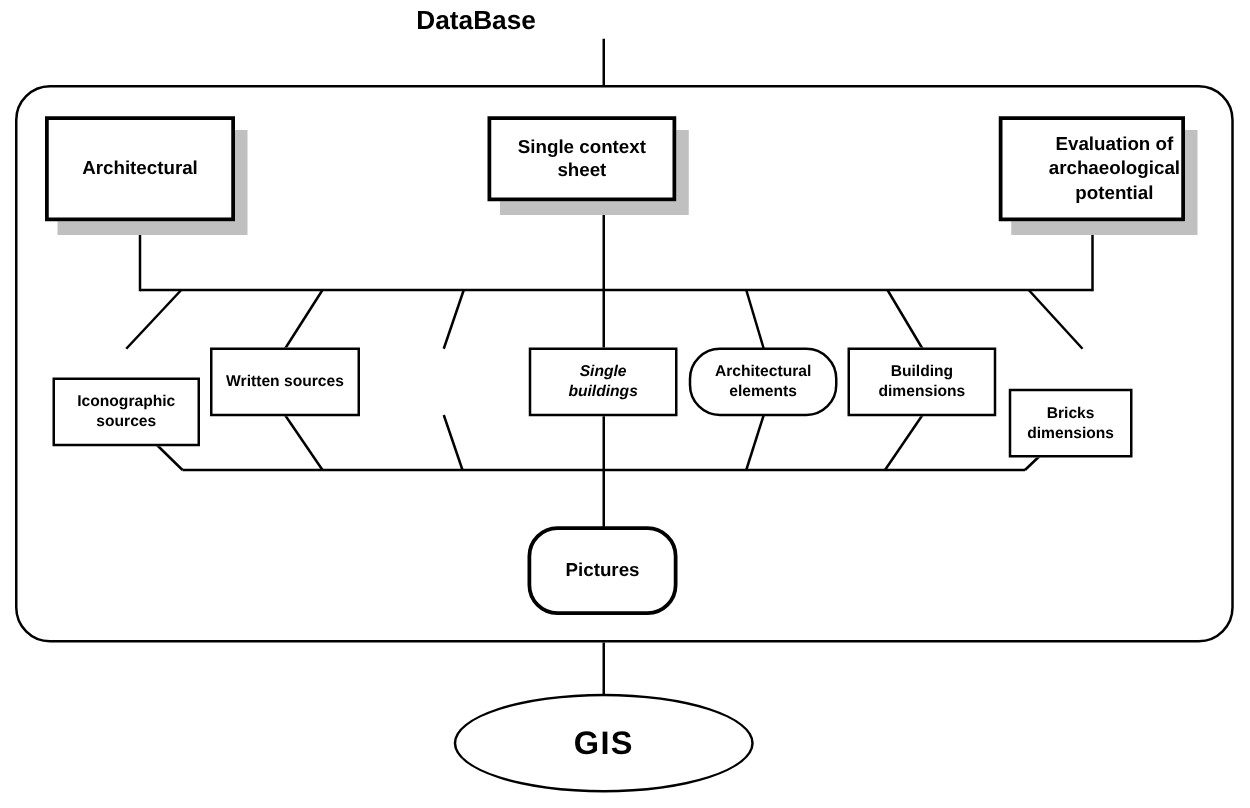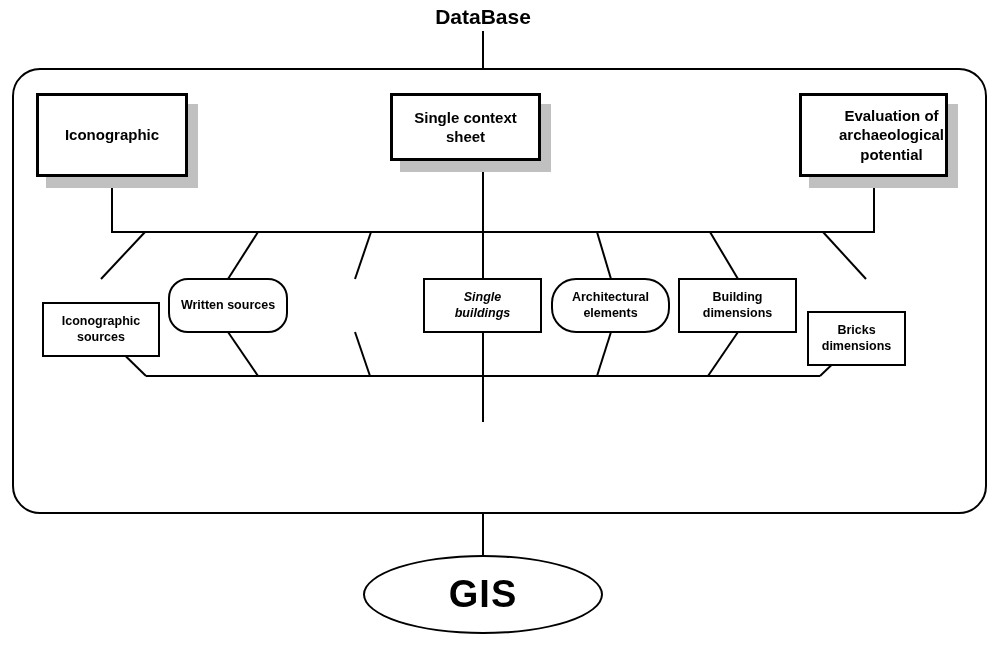--- a/index.html
+++ b/index.html
@@ -14,21 +14,21 @@
     width:1000px;height:646px;
     background:var(--background);
     font-family:"Liberation Sans","DejaVu Sans",sans-serif;
     color:var(--stroke);
     overflow:hidden;
   }
   .wires{position:absolute;left:0;top:0;z-index:0;}
   .wire{stroke:var(--stroke);stroke-width:2;fill:none;}
   .diagram-title{
     position:absolute;left:333px;top:5px;width:300px;
-    text-align:center;font-size:21px;font-weight:bold;z-index:2;
+    font-size:21px;font-weight:bold;z-index:2;
   }
   .db-container{
     position:absolute;left:12px;top:68px;width:975px;height:446px;
     border:2px solid var(--stroke);border-radius:28px;
     background:transparent;box-sizing:border-box;z-index:1;
   }
   .node{
     position:absolute;display:flex;align-items:center;justify-content:center;
     text-align:center;background:var(--box-fill);box-sizing:border-box;
     z-index:2;font-weight:bold;
@@ -43,21 +43,21 @@
     font-size:12.5px;line-height:1.25;padding:1px 2px;
     top:278px;height:55px;
   }
   .pictures-box{
     border:3px solid var(--stroke);border-radius:24px;
     font-size:15px;
     left:422px;top:421px;width:120px;height:71px;
   }
   .gis-ellipse{
     border:2px solid var(--stroke);border-radius:50%;
-    font-size:38px;letter-spacing:1px;
+    font-size:26px;letter-spacing:1px;
     left:363px;top:555px;width:240px;height:79px;
   }
   .narrow-75{max-width:75px;font-style:italic;}
   .narrow-85{max-width:85px;}
 </style>
 </head>
 <body>
 
 <div class="canvas">
 
@@ -84,46 +84,49 @@
 
     <line class="wire" x1="146" y1="376" x2="820" y2="376"></line>
     <line class="wire" x1="483" y1="514" x2="483" y2="556"></line>
   </svg>
 
   <div class="diagram-title">DataBase</div>
 
   <div class="db-container"></div>
 
   <div class="node top-box" style="left:36px;top:93px;width:152px;height:84px;">
-    <span>Iconographic</span>
+    <span>Architectural</span>
   </div>
   <div class="node top-box" style="left:390px;top:93px;width:151px;height:68px;">
     <span>Single context sheet</span>
   </div>
   <div class="node top-box" style="left:799px;top:93px;width:149px;height:84px;padding-left:40px;">
     <span>Evaluation of archaeological potential</span>
   </div>
 
   <div class="node mid-box" style="left:42px;width:118px;margin-top:24px;">
     <span>Iconographic sources</span>
   </div>
-  <div class="node mid-box" style="left:168px;width:120px;border-radius:20px;">
+  <div class="node mid-box" style="left:168px;width:120px;">
     <span>Written sources</span>
   </div>
   <div class="node mid-box" style="left:423px;width:119px;">
     <span class="narrow-75">Single buildings</span>
   </div>
   <div class="node mid-box" style="left:551px;width:119px;border-radius:25px;">
     <span>Architectural elements</span>
   </div>
   <div class="node mid-box" style="left:678px;width:119px;">
     <span class="narrow-85">Building dimensions</span>
   </div>
   <div class="node mid-box" style="left:807px;width:99px;margin-top:33px;">
     <span class="narrow-85">Bricks dimensions</span>
   </div>
 
+  <div class="node pictures-box">
+    <span>Pictures</span>
+  </div>
 
   <div class="node gis-ellipse">
     <span>GIS</span>
   </div>
 
 </div>
 
 </body></html>

